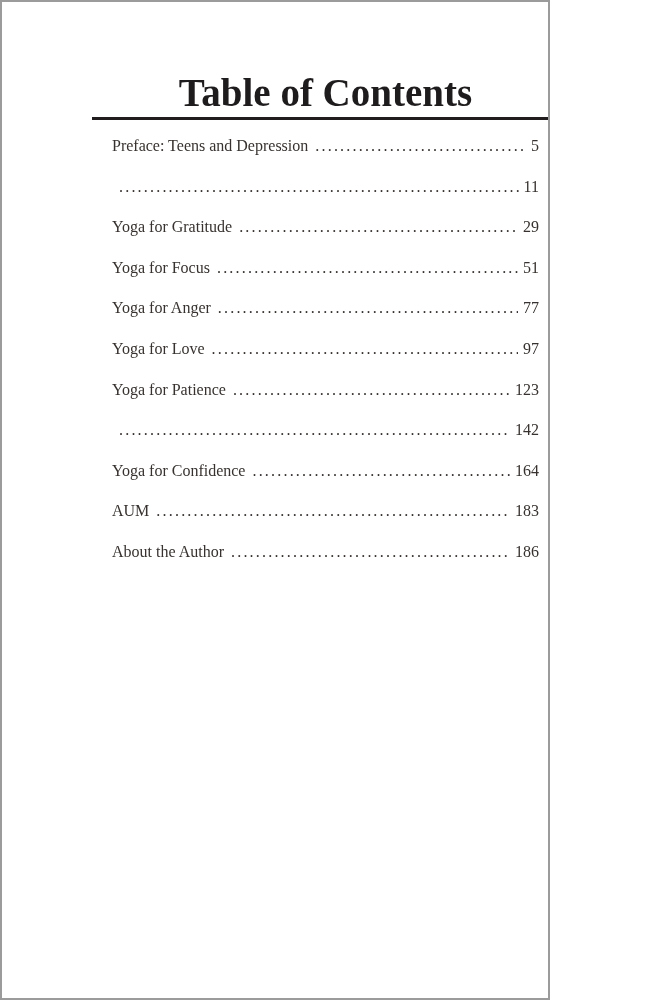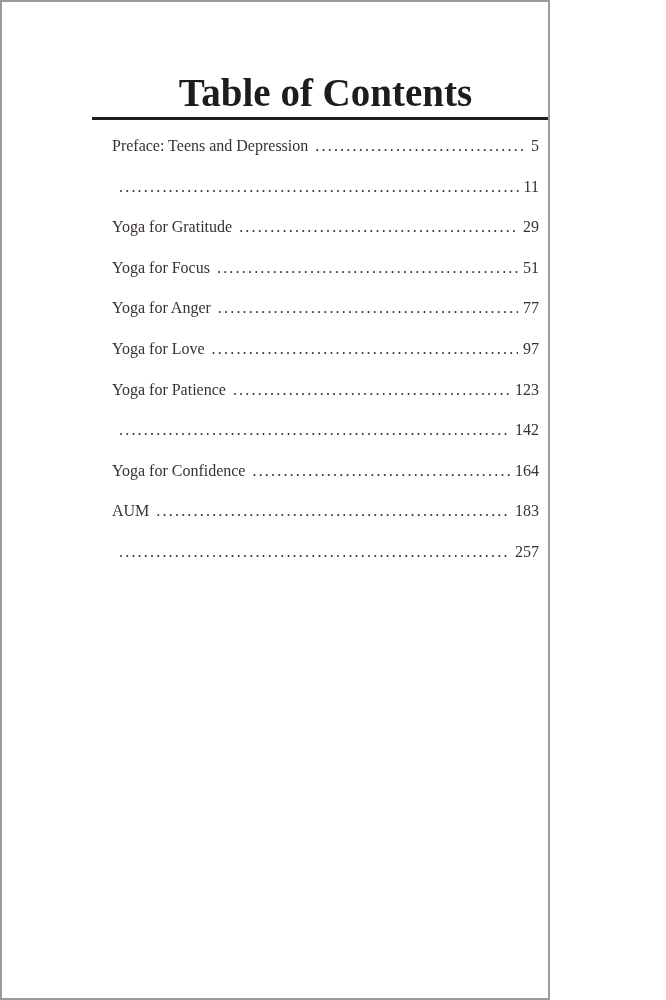--- a/index.html
+++ b/index.html
@@ -132,18 +132,19 @@
     <span class="toc-page">164</span>
   </div>
 
   <div class="toc-row">
     <span class="toc-label">AUM</span>
     <span class="toc-dots">........................................................................................................................</span>
     <span class="toc-page">183</span>
   </div>
 
   <div class="toc-row">
+    <span class="toc-label">About the Author</span>
     <span class="toc-dots">........................................................................................................................</span>
-    <span class="toc-page">257</span>
+    <span class="toc-page">186</span>
   </div>
 </div>
   </div>
 </div>
 
 </body></html>

